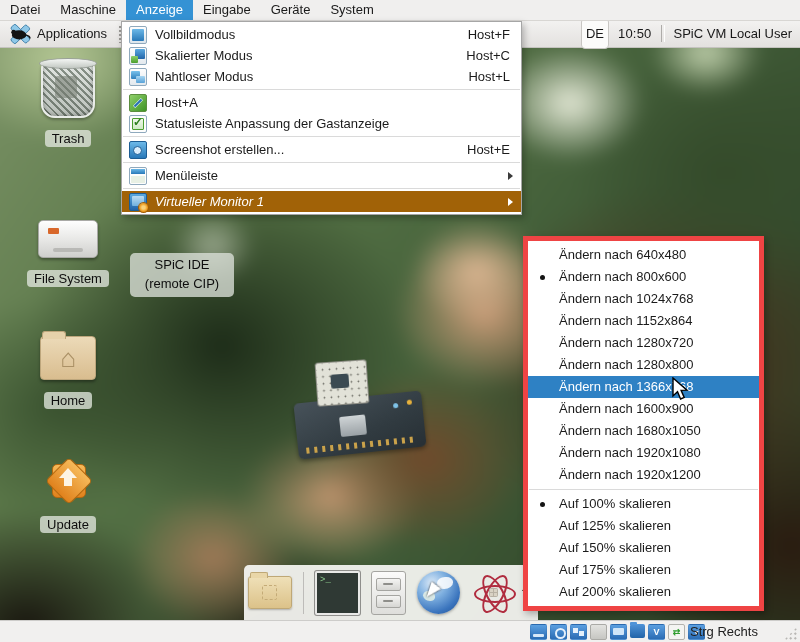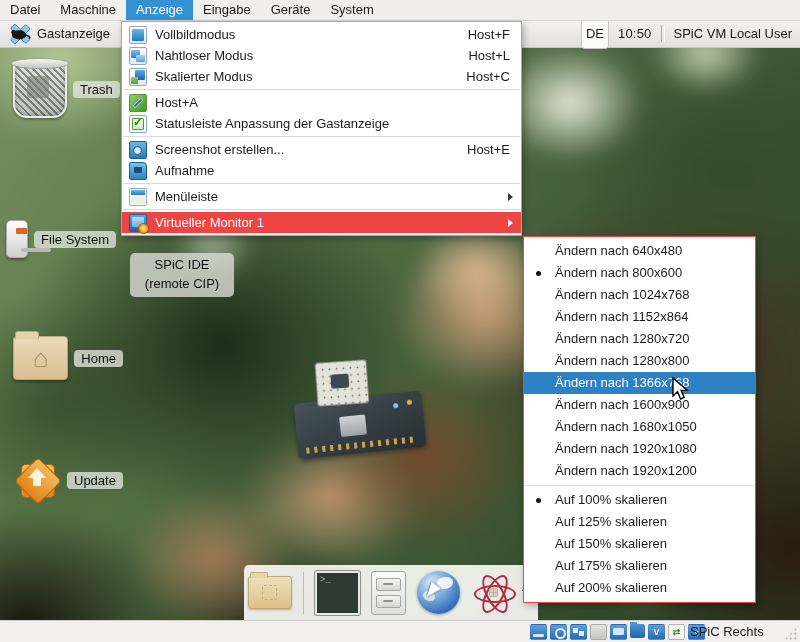--- a/index.html
+++ b/index.html
@@ -58,21 +58,21 @@
   .app-btn{display:flex;align-items:center;gap:6px;padding:0 9px;height:100%;}
   .app-logo{width:22px;height:20px;display:block;}
   .panel-handle{width:7px;height:18px;margin-left:2px;
     background:radial-gradient(circle 1px,#9c9a97 85%,transparent) 0 0/4px 4px repeat;}
   .panel-right{margin-left:auto;display:flex;align-items:center;gap:9px;padding-right:8px;}
   .kb-chip{background:#fbfbfa;border:1px solid #c8c6c3;border-radius:4px;padding:6px 4px;height:17px;line-height:17px;}
   .pclock{letter-spacing:.2px;}
   .pvsep{width:2px;height:17px;border-left:1px solid #aeaca9;border-right:1px solid #fdfdfc;}
 
   
-  .desk{position:absolute;width:110px;display:flex;flex-direction:row;align-items:center;gap:6px;z-index:5;}
+  .desk{position:absolute;width:110px;display:flex;flex-direction:column;align-items:center;gap:12px;z-index:5;}
   .dlabel{background:rgba(224,230,220,.78);border-radius:4px;padding:1px 7px;font-size:13px;color:#0e0e0e;white-space:nowrap;}
   .dlabel2{position:absolute;left:130px;top:233px;width:96px;z-index:5;background:rgba(219,224,217,.78);
     border-radius:5px;padding:3px 4px;font-size:13px;color:#0e0e0e;text-align:center;line-height:1.45;}
   .icon-trash{width:50px;height:54px;border-radius:8px 8px 14px 14px;border:2px solid #e9ece9;
     background:linear-gradient(#e4e8e4,#b9bfb9),repeating-linear-gradient(45deg,#9aa29a 0 2px,transparent 2px 5px);
     background-blend-mode:multiply;box-shadow:inset 0 0 5px rgba(0,0,0,.35),0 2px 3px rgba(0,0,0,.3);position:relative;}
   .icon-trash::before{content:"";position:absolute;left:-4px;right:-4px;top:-4px;height:9px;border-radius:50%;
     background:linear-gradient(#f4f6f4,#c2c8c2);border:1px solid #9aa09a;}
   .icon-trash::after{content:"";position:absolute;left:12px;top:14px;width:22px;height:22px;background:#727a70;opacity:.55;border-radius:3px;}
   .icon-drive{width:58px;height:36px;border-radius:5px;border:1px solid #a9a9a6;position:relative;
@@ -124,21 +124,21 @@
   .dock-caret{width:0;height:0;flex:none;border-bottom:7px solid #1d1d1d;border-left:5px solid transparent;border-right:5px solid transparent;margin:0 0 10px -6px;}
 
   
   .menu{position:absolute;left:121px;top:21px;width:399px;background:#fff;border:1px solid #a6a6a6;
     box-shadow:2px 3px 7px rgba(0,0,0,.28);padding:2px 0;font-size:13px;color:#1b1b1b;z-index:50;}
   .menu-row{display:flex;align-items:center;height:21px;padding:0 11px 0 7px;gap:8px;}
   .menu-row .mi{flex:none;}
   .menu-row .lbl{flex:1;white-space:nowrap;}
   .menu-row .sc{white-space:nowrap;}
   .menu-row .sub-arrow{width:0;height:0;border-left:5px solid #3a3a3a;border-top:4px solid transparent;border-bottom:4px solid transparent;margin-right:-3px;}
-  .menu-row.hl{background:#ef4444;color:#fff;}
+  .menu-row.hl{background:#a16207;color:#fff;font-style:italic;}
   .menu-row.hl .sub-arrow{border-left-color:#fff;}
   .menu-sep{height:1px;background:#dadada;margin:2px 1px;}
 
   .mi{width:16px;height:16px;border-radius:2px;position:relative;}
   .mi-fullscreen{background:linear-gradient(#fdfdfd,#dde6ec);border:1px solid #8fa9bd;}
   .mi-fullscreen::after{content:"";position:absolute;inset:2px;border-radius:1px;background:linear-gradient(#6cb8e8,#2878b8);}
   .mi-seamless{background:linear-gradient(#fdfdfd,#e3e9ee);border:1px solid #8fa9bd;}
   .mi-seamless::before{content:"";position:absolute;left:1px;top:2px;width:9px;height:8px;background:linear-gradient(#79c2ec,#2f80bd);border-radius:1px;}
   .mi-seamless::after{content:"";position:absolute;right:1px;bottom:2px;width:9px;height:7px;background:linear-gradient(#a8d6f2,#58a2d8);border-radius:1px;}
   .mi-scaled{background:linear-gradient(#fdfdfd,#e3e9ee);border:1px solid #8fa9bd;}
@@ -158,21 +158,21 @@
   .mi-menubar::before{content:"";position:absolute;left:1px;right:1px;top:1px;height:5px;background:linear-gradient(#6cb8e8,#2878b8);}
   .mi-menubar::after{content:"";position:absolute;left:1px;right:1px;top:8px;bottom:1px;background:#e8f0e4;}
   .mi-statusbar{background:#fdfdfd;border:1px solid #8fa9bd;}
   .mi-statusbar::before{content:"";position:absolute;left:1px;right:1px;top:1px;height:9px;background:linear-gradient(#79c2ec,#3a86c2);}
   .mi-statusbar::after{content:"";position:absolute;left:1px;right:1px;bottom:1px;height:4px;background:linear-gradient(#8fd06a,#4a9e2e);}
   .mi-monitor{background:linear-gradient(#5aa9e0,#2264a8);border:1px solid #1d5d94;}
   .mi-monitor::before{content:"";position:absolute;inset:2px 2px 4px 2px;background:linear-gradient(#bcdcf2,#6fb0de);border-radius:1px;}
   .mi-monitor::after{content:"";position:absolute;right:-2px;bottom:-2px;width:9px;height:9px;border-radius:50%;
     background:radial-gradient(circle at 50% 50%,#f9d27a 25%,#ef9c1e 60%,#c37208);box-shadow:0 0 0 1px #a35e06;}
 
-  .submenu{position:absolute;left:523px;top:236px;width:231px;background:#fff;border:1px solid #ef4444;
+  .submenu{position:absolute;left:523px;top:236px;width:231px;background:#fff;border:5px solid #ef4444;
     box-shadow:2px 3px 7px rgba(0,0,0,.28);padding:3px 0;font-size:13px;color:#1b1b1b;z-index:60;}
   .sm-row{position:relative;height:22px;line-height:22px;padding-left:31px;white-space:nowrap;}
   .sm-row.hl{background:#2e81c4;color:#fff;}
   .sm-row .dot{position:absolute;left:12px;top:9px;width:5px;height:5px;border-radius:50%;background:#141414;}
   .sm-sep{height:1px;background:#dadada;margin:3px 1px;}
 
   
   .vbox-statusbar{position:absolute;left:0;top:620px;width:800px;height:22px;background:#f1f0ef;border-top:1px solid #cdccca;z-index:55;}
   .sb-icons{position:absolute;left:530px;top:3px;display:flex;gap:3px;}
   .sbi{width:15px;height:14px;border-radius:2px;position:relative;font-size:9px;line-height:14px;text-align:center;color:#fff;}
@@ -228,36 +228,36 @@
       <div class="app-btn">
         <svg class="app-logo" viewBox="0 0 24 22">
           <g>
             <rect x="9" y="-1" width="7" height="24" rx="2" fill="#8fc8e8" stroke="#3d7ea8" stroke-width="1" transform="rotate(45 12 11)"></rect>
             <rect x="9" y="-1" width="7" height="24" rx="2" fill="#8fc8e8" stroke="#3d7ea8" stroke-width="1" transform="rotate(-45 12 11)"></rect>
             <ellipse cx="11" cy="12" rx="8" ry="5" fill="#141414"></ellipse>
             <circle cx="5" cy="9" r="2.6" fill="#141414"></circle>
             <path d="M18 12 q5 1 5 4" stroke="#141414" stroke-width="1.6" fill="none"></path>
           </g>
         </svg>
-        <span>Gastanzeige</span>
+        <span>Applications</span>
       </div>
       <div class="panel-handle"></div>
       <div class="panel-right">
         <span class="kb-chip">DE</span>
         <span class="pclock">10:50</span>
         <span class="pvsep"></span>
         <span>SPiC VM Local User</span>
       </div>
     </div>
 
     <div class="desk" style="left:13px;top:40px;">
       <div class="icon-trash"></div>
       <div class="dlabel">Trash</div>
     </div>
-    <div class="desk" style="left:6px;top:200px;">
+    <div class="desk" style="left:13px;top:200px;">
       <div class="icon-drive"></div>
       <div class="dlabel">File System</div>
     </div>
     <div class="desk" style="left:13px;top:316px;">
       <div class="icon-home">
           <span class="glyph">⌂</span>
         </div>
       <div class="dlabel">Home</div>
     </div>
     <div class="desk" style="left:13px;top:436px;">
@@ -296,47 +296,43 @@
     </div>
   </div>
 
   <div class="menu">
     <div class="menu-row">
       <span class="mi mi-fullscreen"></span>
       <span class="lbl">Vollbildmodus</span>
       <span class="sc">Host+F</span>
     </div>
     <div class="menu-row">
+      <span class="mi mi-scaled"></span>
+      <span class="lbl">Skalierter Modus</span>
+      <span class="sc">Host+C</span>
+    </div>
+    <div class="menu-row">
       <span class="mi mi-seamless"></span>
       <span class="lbl">Nahtloser Modus</span>
       <span class="sc">Host+L</span>
     </div>
-    <div class="menu-row">
-      <span class="mi mi-scaled"></span>
-      <span class="lbl">Skalierter Modus</span>
-      <span class="sc">Host+C</span>
-    </div>
     <div class="menu-sep"></div>
     <div class="menu-row">
       <span class="mi mi-resize"></span>
       <span class="sc">Host+A</span>
     </div>
     <div class="menu-row">
       <span class="mi mi-auto"></span>
       <span class="lbl">Statusleiste Anpassung der Gastanzeige</span>
     </div>
     <div class="menu-sep"></div>
     <div class="menu-row">
       <span class="mi mi-shot"></span>
       <span class="lbl">Screenshot erstellen...</span>
       <span class="sc">Host+E</span>
-    </div>
-    <div class="menu-row">
-      <span class="mi mi-rec"></span>
-      <span class="lbl">Aufnahme</span>
     </div>
     <div class="menu-sep"></div>
     <div class="menu-row">
       <span class="mi mi-menubar"></span>
       <span class="lbl">Menüleiste</span>
       <span class="sub-arrow"></span>
     </div>
     <div class="menu-sep"></div>
     <div class="menu-row hl">
       <span class="mi mi-monitor"></span>
@@ -370,21 +366,21 @@
       <span class="sbi sbi-blue sbi-hdd"></span>
       <span class="sbi sbi-blue sbi-opt"></span>
       <span class="sbi sbi-blue sbi-net"></span>
       <span class="sbi sbi-usb"></span>
       <span class="sbi sbi-blue sbi-disp"></span>
       <span class="sbi sbi-folder"></span>
       <span class="sbi sbi-blue sbi-feat"></span>
       <span class="sbi sbi-mouse"></span>
       <span class="sbi sbi-blue sbi-key"></span>
     </div>
-    <div class="sb-host">SPiC Rechts</div>
+    <div class="sb-host">Strg Rechts</div>
     <div class="sb-grip"></div>
   </div>
 
   <svg class="cursor" width="22" height="24" viewBox="0 0 22 24">
     <path d="M2,1 L2,19 L6.5,14.8 L9.6,22 L13.2,20.4 L10.1,13.4 L16,13.2 Z" fill="#ffffff" stroke="#000000" stroke-width="1.4"></path>
   </svg>
 
 </div>
 
 </body></html>

